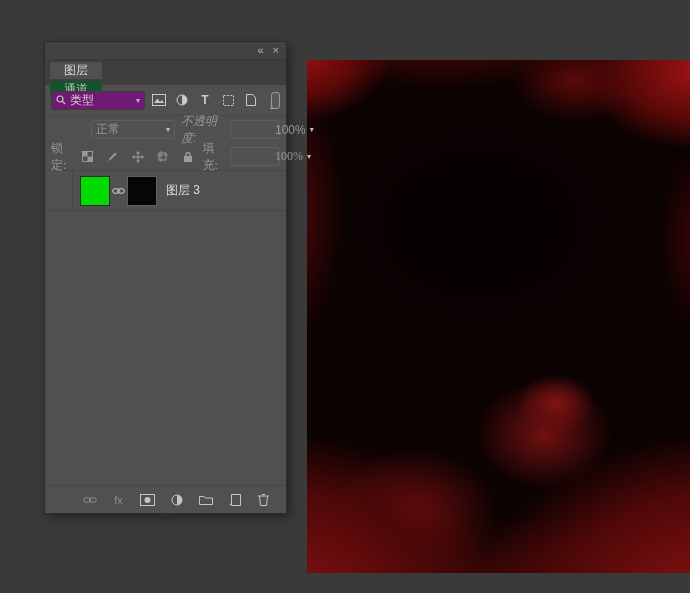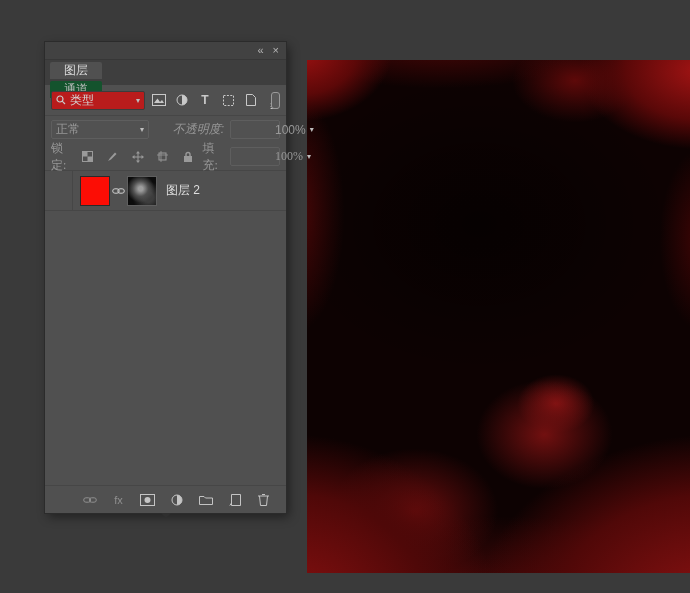--- a/index.html
+++ b/index.html
@@ -49,38 +49,38 @@
     width:52px;display:flex;align-items:center;justify-content:center;
     background:#14532d;color:#bdbdbd;margin-right:2px;margin-top:2px;
     border-radius:2px 2px 0 0;cursor:pointer;
   }
   .tab.active{background:#505050;color:#dadada;}
   .panel-menu{margin-left:auto;margin-right:8px;align-self:center;color:#c6c6c6;font-size:14px;cursor:pointer;}
 
   .row{display:flex;align-items:center;padding:0 6px;}
   .filter-row{height:30px;border-bottom:1px solid #464646;gap:5px;}
   .ps-select{
-    height:19px;background:#b91c1c;border:1px solid #3c3c3c;border-radius:2px;
+    height:19px;background:#701a75;border:1px solid #3c3c3c;border-radius:2px;
     display:flex;align-items:center;padding:0 4px;gap:4px;cursor:pointer;
     box-sizing:border-box;
   }
   .ps-select .chev{font-size:8px;color:#bdbdbd;margin-left:auto;}
   .type-select{width:94px;}
   .icon-btn{
     width:18px;height:18px;display:flex;align-items:center;justify-content:center;
     cursor:pointer;color:#c9c9c9;
   }
   .filter-toggle{
     margin-left:auto;width:7px;height:15px;border:1px solid #9a9a9a;border-radius:3px;
     background:#5a5a5a;cursor:pointer;
   }
 
   .blend-row{height:27px;gap:6px;border-bottom:0;}
   .dim{color:#989898;}
-  .blend-select{width:98px;background:#515151;border-color:#5e5e5e;cursor:default;}
+  .blend-select{width:98px;background:#515151;border-color:#5e5e5e;cursor:default;margin-left:40px;}
   .val-select{width:50px;background:#515151;border-color:#5e5e5e;cursor:default;padding-left:44px;}
   .blend-row .lbl{margin-left:auto;font-style:italic;}
 
   .lock-row{height:27px;gap:6px;border-bottom:1px solid #464646;font-family:Liberation Serif, serif;}
   .lock-icons{display:flex;align-items:center;gap:7px;color:#9a9a9a;}
   .lock-row .lbl{margin-left:auto;}
 
   .layer-list{display:flex;flex-direction:column;}
   .layer-row{
     height:39px;display:flex;align-items:center;border-bottom:1px solid #464646;
@@ -240,33 +240,33 @@
       </span>
       <span class="lbl dim">填充:</span>
       <div class="ps-select val-select dim">
         <span>100%</span>
         <span class="chev">▾</span>
       </div>
     </div>
 
     <div class="layer-list">
 
-
       <div class="layer-row">
         <span class="eye-well"></span>
-        <span class="thumb" style="background: rgb(252, 13, 5);"></span>
+        <span class="thumb" style="background: rgb(0, 220, 0);"></span>
         <span class="chain">
           <svg width="13" height="12" viewBox="0 0 13 12">
               <rect x="0.7" y="3.8" width="6.5" height="4.4" rx="2.2" fill="none" stroke="#cfcfcf"></rect>
               <rect x="5.8" y="3.8" width="6.5" height="4.4" rx="2.2" fill="none" stroke="#cfcfcf"></rect>
             </svg>
         </span>
-        <span class="mask-thumb mask-smoke"></span>
-        <span class="layer-name">图层 2</span>
-      </div>
+        <span class="mask-thumb"></span>
+        <span class="layer-name">图层 3</span>
+      </div>
+
 
 
 
     </div>
 
     <div class="spacer"></div>
 
     <div class="footer">
       <span class="icon-btn dim-ic">
         <svg width="14" height="12" viewBox="0 0 14 12">

